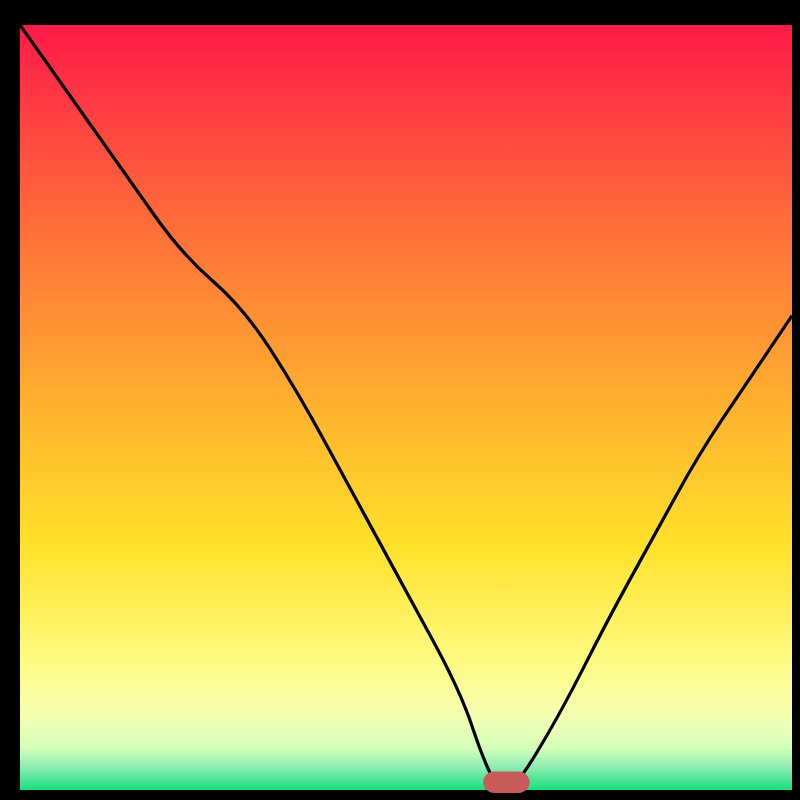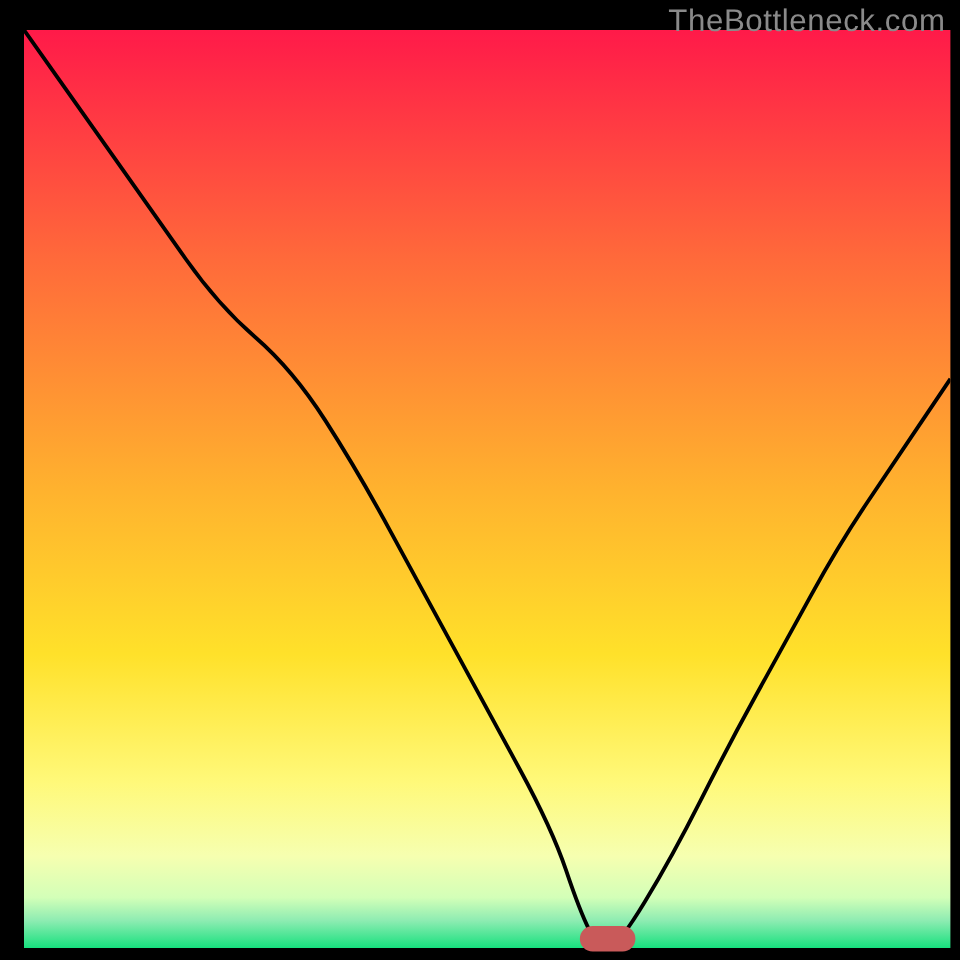--- a/index.html
+++ b/index.html
@@ -28,21 +28,20 @@
     z-index: 3;
   }
   svg {
     display: block;
   }
 </style>
 </head>
 <body>
 
 <div class="chart-container">
-  <div class="watermark">TheBottleneck.com</div>
 
   <svg width="800" height="800" viewBox="0 0 800 800">
     <defs>
       <linearGradient id="bg-grad" x1="0" y1="0" x2="0" y2="1">
           <stop offset="0%" stop-color="#ff1a49"></stop>
           <stop offset="25%" stop-color="#ff6a3a"></stop>
           <stop offset="50%" stop-color="#ffb22e"></stop>
           <stop offset="68%" stop-color="#ffe12a"></stop>
           <stop offset="82%" stop-color="#fff97a"></stop>
           <stop offset="90%" stop-color="#f6ffb0"></stop>

